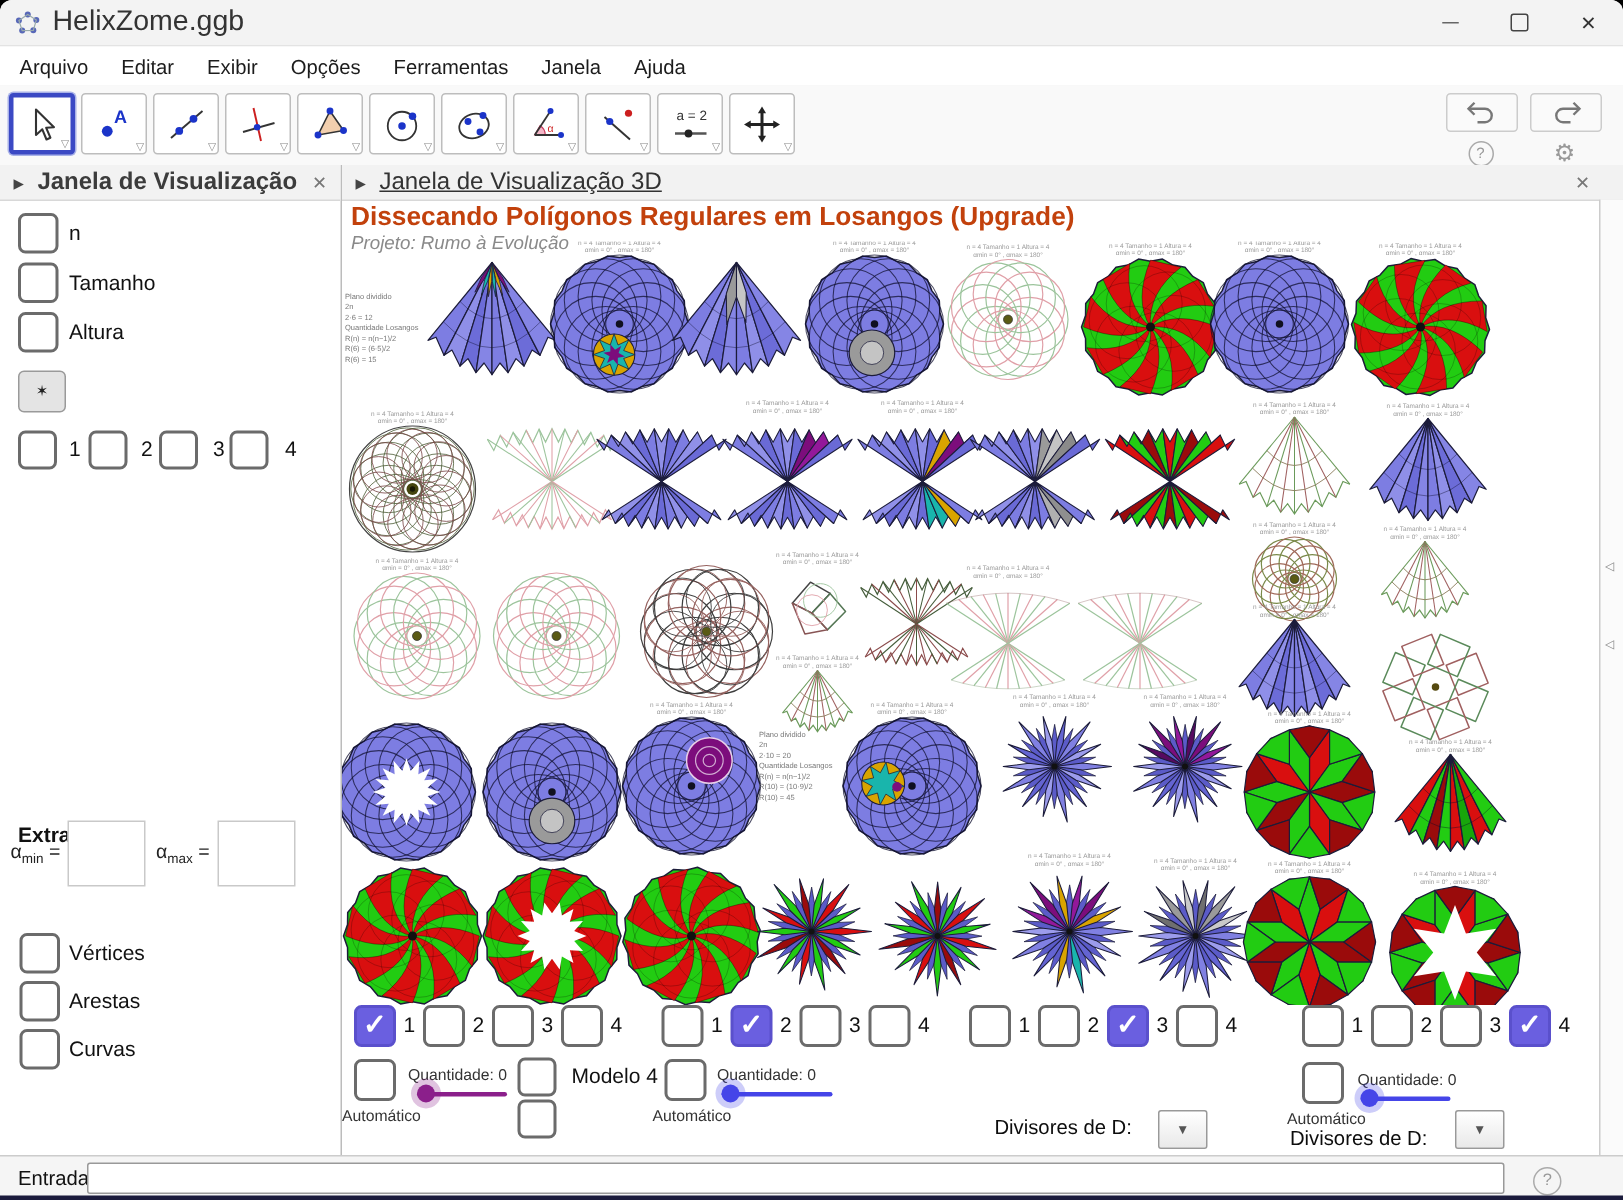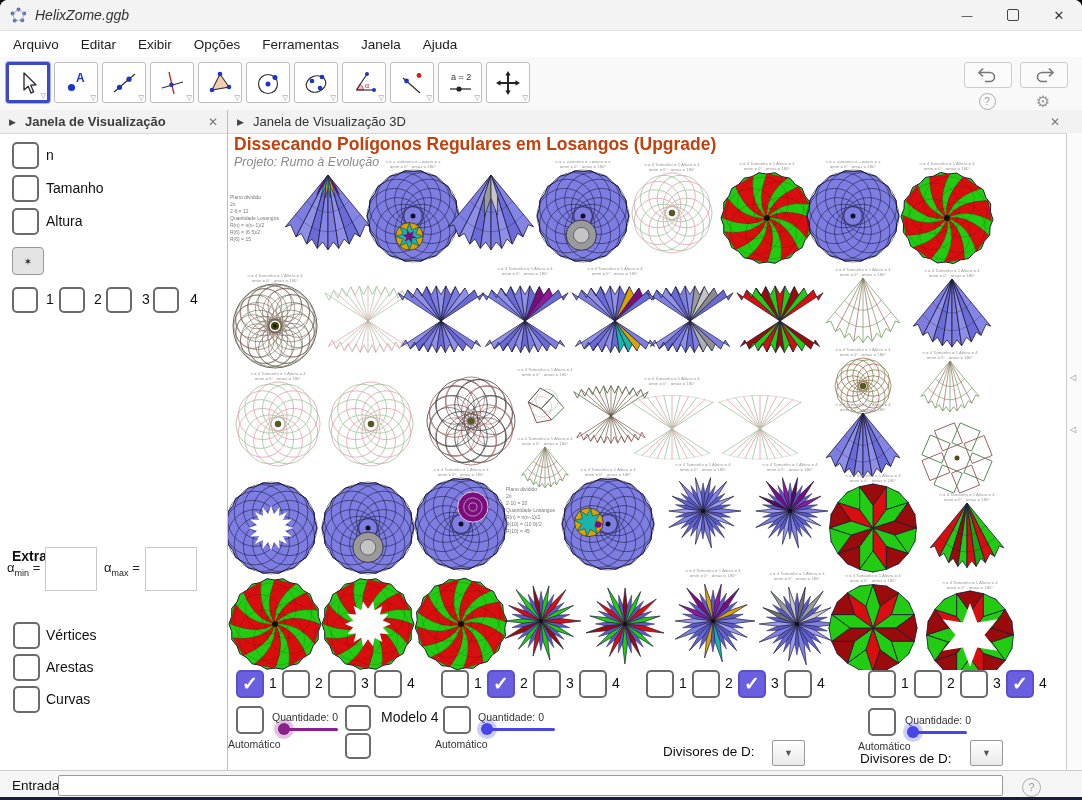--- a/index.html
+++ b/index.html
@@ -1,21 +1,21 @@
 <!DOCTYPE html>
 <html><head>
 <meta charset="utf-8">
 <style>
   html,body{margin:0;padding:0;background:#000;}
   #app{position:relative;width:1082px;height:800px;background:#fff;overflow:hidden;
        font-family:"Liberation Sans",sans-serif;border-radius:8px 8px 0 0;}
   
   .titlebar{position:absolute;left:0;top:0;width:100%;height:30px;background:#f3f3f3;
             border-bottom:1px solid #e3e3e3;display:flex;align-items:center;}
-  .tb-title{font-size:14px;color:#333;margin-left:8px;font-style:italic;}
+  .tb-title{font-size:19px;color:#333;margin-left:8px;}
   .winbtns{margin-left:auto;display:flex;height:100%;}
   .winbtn{width:46px;height:100%;display:flex;align-items:center;justify-content:center;
           font-size:13px;color:#333;}
   .maxbox{width:10px;height:10px;border:1.2px solid #444;border-radius:2px;}
   .applogo{margin-left:10px;display:flex;}
   
   .menubar{position:absolute;left:0;top:31px;width:100%;height:26px;background:#fff;
            display:flex;align-items:center;padding-left:2px;border-bottom:1px solid #f0f0f0;}
   .mi{font-size:13.5px;color:#1c1c1c;padding:0 11px;text-align:center;}
   
@@ -32,21 +32,21 @@
   .tbico{position:absolute;top:30px;width:46px;text-align:center;font-size:14px;color:#999;}
   .helpcirc{display:inline-block;width:15px;height:15px;border:1.4px solid #aaa;border-radius:50%;
             font-size:10px;color:#999;line-height:15px;text-align:center;}
   
   .leftpanel{position:absolute;left:0;top:110px;width:228px;height:660px;background:#fff;
              border-right:1px solid #bcbcbc;box-sizing:border-box;}
   .panel3d{position:absolute;left:228px;top:110px;width:854px;height:660px;background:#fff;}
   .phead{position:absolute;left:0;top:0;right:0;height:23px;background:#f2f2f2;
          border-bottom:1px solid #d8d8d8;display:flex;align-items:center;}
   .ph-arrow{font-size:9px;color:#444;margin-left:9px;}
-  .ph-title{font-size:13px;font-weight:bold;color:#3c3c3c;margin-left:9px;}
+  .ph-title{font-size:16px;font-weight:bold;color:#3c3c3c;margin-left:9px;}
   .ph-close{margin-left:auto;margin-right:9px;font-size:12px;color:#777;}
   .cb{position:absolute;border:2px solid #6b6b6b;border-radius:5px;background:#fff;box-sizing:border-box;}
   .cb.on{background:#6a5fe0;border-color:#5a50cc;}
   .ck{position:absolute;top:50%;left:50%;transform:translate(-50%,-54%);color:#fff;
       font-weight:bold;font-size:19px;}
   .lbl{position:absolute;font-size:14px;color:#111;white-space:nowrap;}
   .slab{position:absolute;font-size:10.5px;color:#333;white-space:nowrap;}
   .starbtn{position:absolute;left:12px;top:137px;width:30px;height:26px;background:#e4e4e4;
            border:1px solid #9a9a9a;border-radius:4px;font-size:10px;color:#222;
            display:flex;align-items:center;justify-content:center;}
@@ -265,21 +265,21 @@
         <div class="cb" style="left:13px;top:544px;width:27px;height:27px"></div>
         <span class="lbl" style="left:46px;top:549px">Arestas</span>
         <div class="cb" style="left:13px;top:576px;width:27px;height:27px"></div>
         <span class="lbl" style="left:46px;top:581px">Curvas</span>
       </div>
   </div>
 
   <div class="panel3d">
     <div class="phead">
       <span class="ph-arrow">▶</span>
-      <span class="ph-title" style="font-weight:normal;color:#333;">Janela de Visualização 3D</span>
+      <span class="ph-title" style="font-weight:normal;color:#333;text-decoration:underline;">Janela de Visualização 3D</span>
       <span class="ph-close" style="margin-right:22px;">✕</span>
     </div>
     <div class="v3d-heading">Dissecando Polígonos Regulares em Losangos (Upgrade)</div>
     <div class="v3d-sub">Projeto: Rumo à Evolução</div>
     <svg id="figs" width="854" height="509" viewBox="0 0 854 509">
         <g>
           <polygon points="100.0,14.0 57.3,65.9 62.7,63.8 68.0,75.9" fill="#7d7de2" stroke="#1c1c3a" stroke-width="0.8" stroke-linejoin="round"></polygon>
           <polygon points="100.0,14.0 68.0,75.9 73.3,72.4 78.7,83.1" fill="#8f8fe8" stroke="#1c1c3a" stroke-width="0.8" stroke-linejoin="round"></polygon>
           <polygon points="100.0,14.0 78.7,83.1 84.0,78.1 89.3,87.4" fill="#6c6cd8" stroke="#1c1c3a" stroke-width="0.8" stroke-linejoin="round"></polygon>
           <polygon points="100.0,14.0 89.3,87.4 94.7,81.0 100.0,88.8" fill="#8585e5" stroke="#1c1c3a" stroke-width="0.8" stroke-linejoin="round"></polygon>

